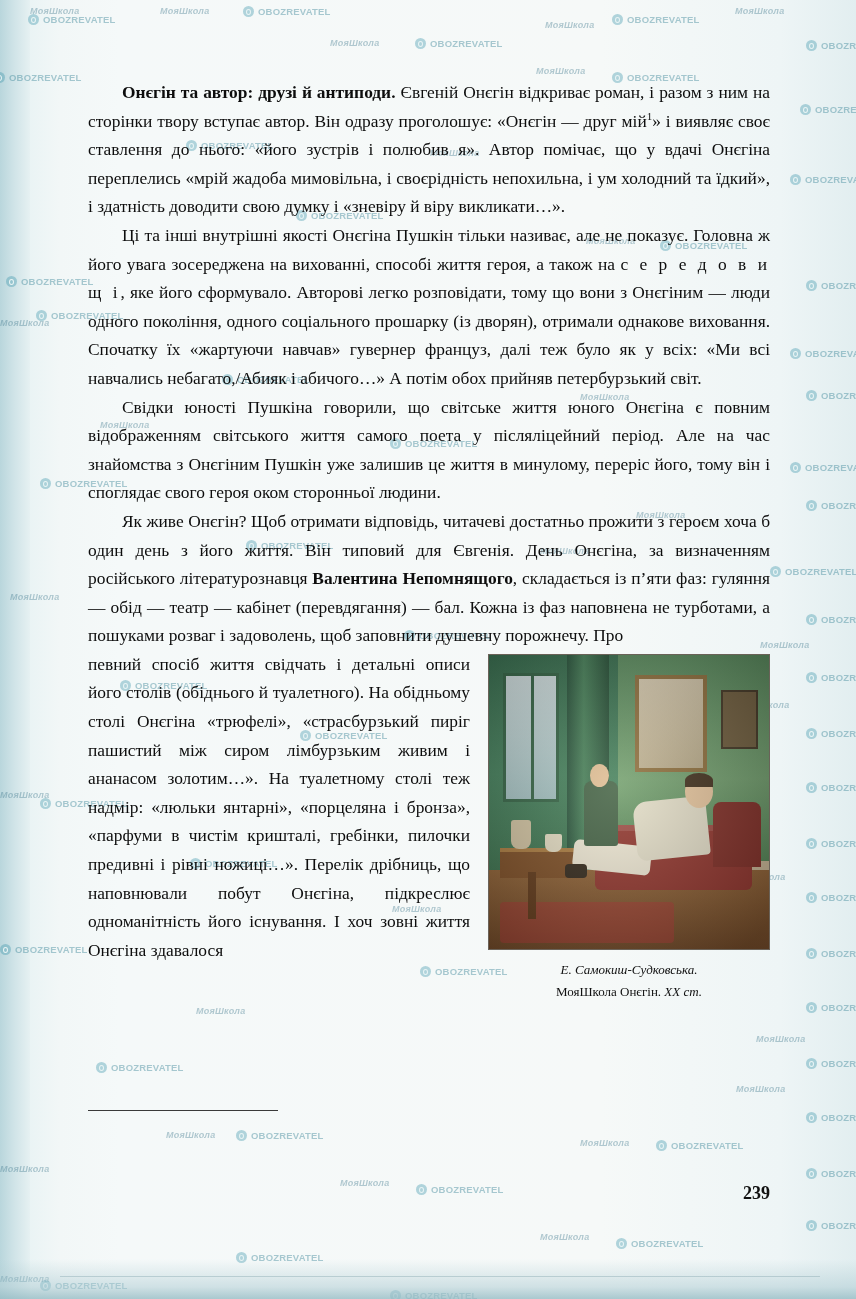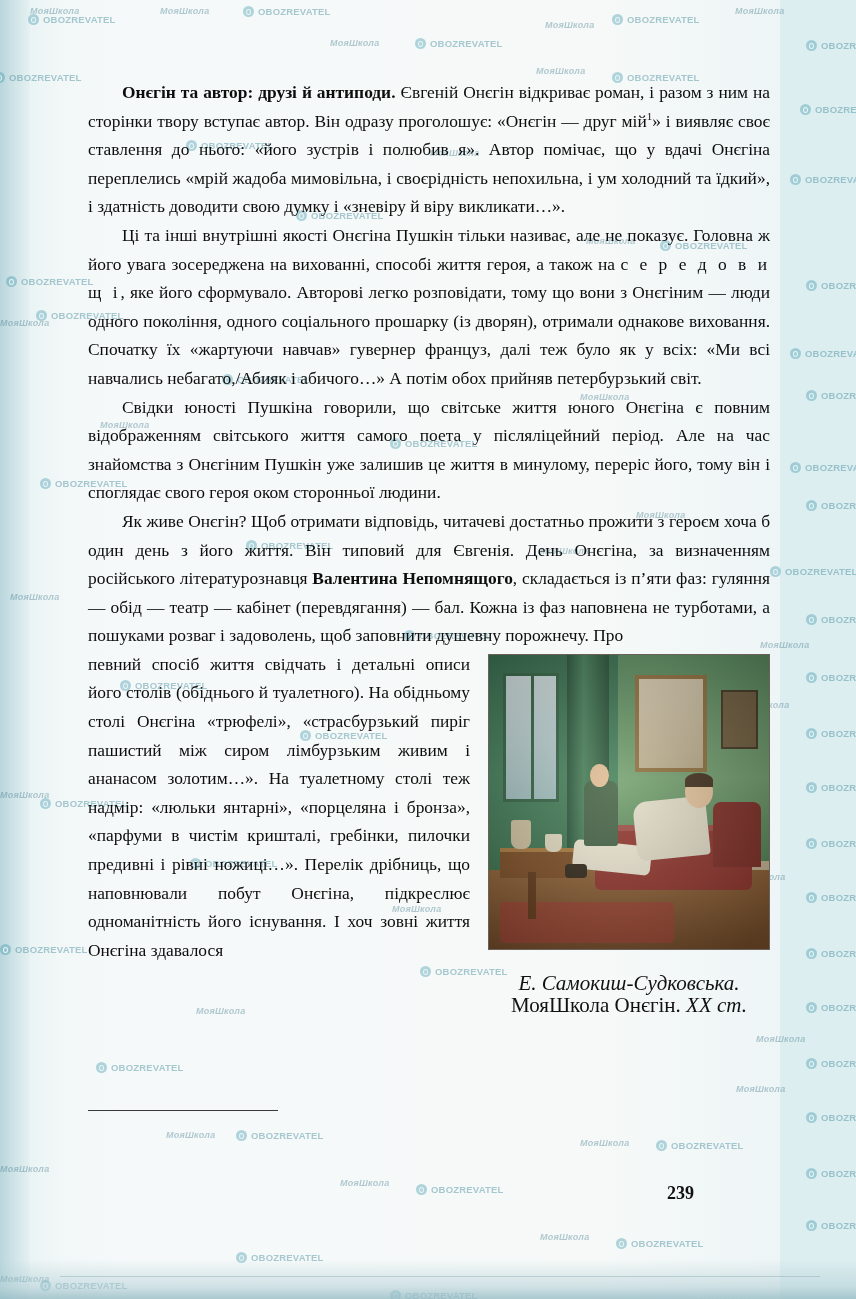--- a/index.html
+++ b/index.html
@@ -12,21 +12,21 @@
     background: #ddeef0;
     font-family: "Liberation Serif", serif;
     overflow: hidden;
     position: relative;
   }
 
   
   #page {
     position: absolute;
     left: 0; top: 0;
-    width: 780px;
+    width: 856px;
     height: 1299px;
     background:
       linear-gradient(90deg, #cfe4e8 0px, #e8f3f4 22px, #f2f7f7 60px, #f5f9f9 120px, #f6f9f8 600px, #eef5f6 780px, #e2eef0 856px);
   }
   
   #spine {
     position: absolute;
     left: 0; top: 0;
     width: 30px; height: 1299px;
     background: linear-gradient(90deg, #b9d6dc 0%, #cfe3e7 45%, #e6f1f2 100%);
@@ -114,23 +114,23 @@
   #painting {
     width: 282px;
     height: 296px;
     border: 1px solid #6a6258;
     box-sizing: border-box;
     position: relative;
     overflow: hidden;
     background: #c9b79a;
   }
   #fig-caption {
-    margin-top: 22px;
+    margin-top: 9px;
     text-align: center;
-    font-size: 21px;
+    font-size: 13px;
     line-height: 22px;
     color: #111;
   }
   #fig-caption .i { font-style: italic; }
 
   
   .pt { position: absolute; }
   .wall-left   { left:0; top:0; width:46%; height:74%; background:linear-gradient(180deg,#2f6a4e,#3c7d5c 55%,#35704f); }
   .wall-right  { left:46%; top:0; width:54%; height:70%; background:linear-gradient(180deg,#54895f,#6d9e70 60%,#4f8458); }
   .curtain     { left:28%; top:0; width:15%; height:76%; background:linear-gradient(90deg,#1f4e3a,#3f7d59 40%,#1d4a35); }

